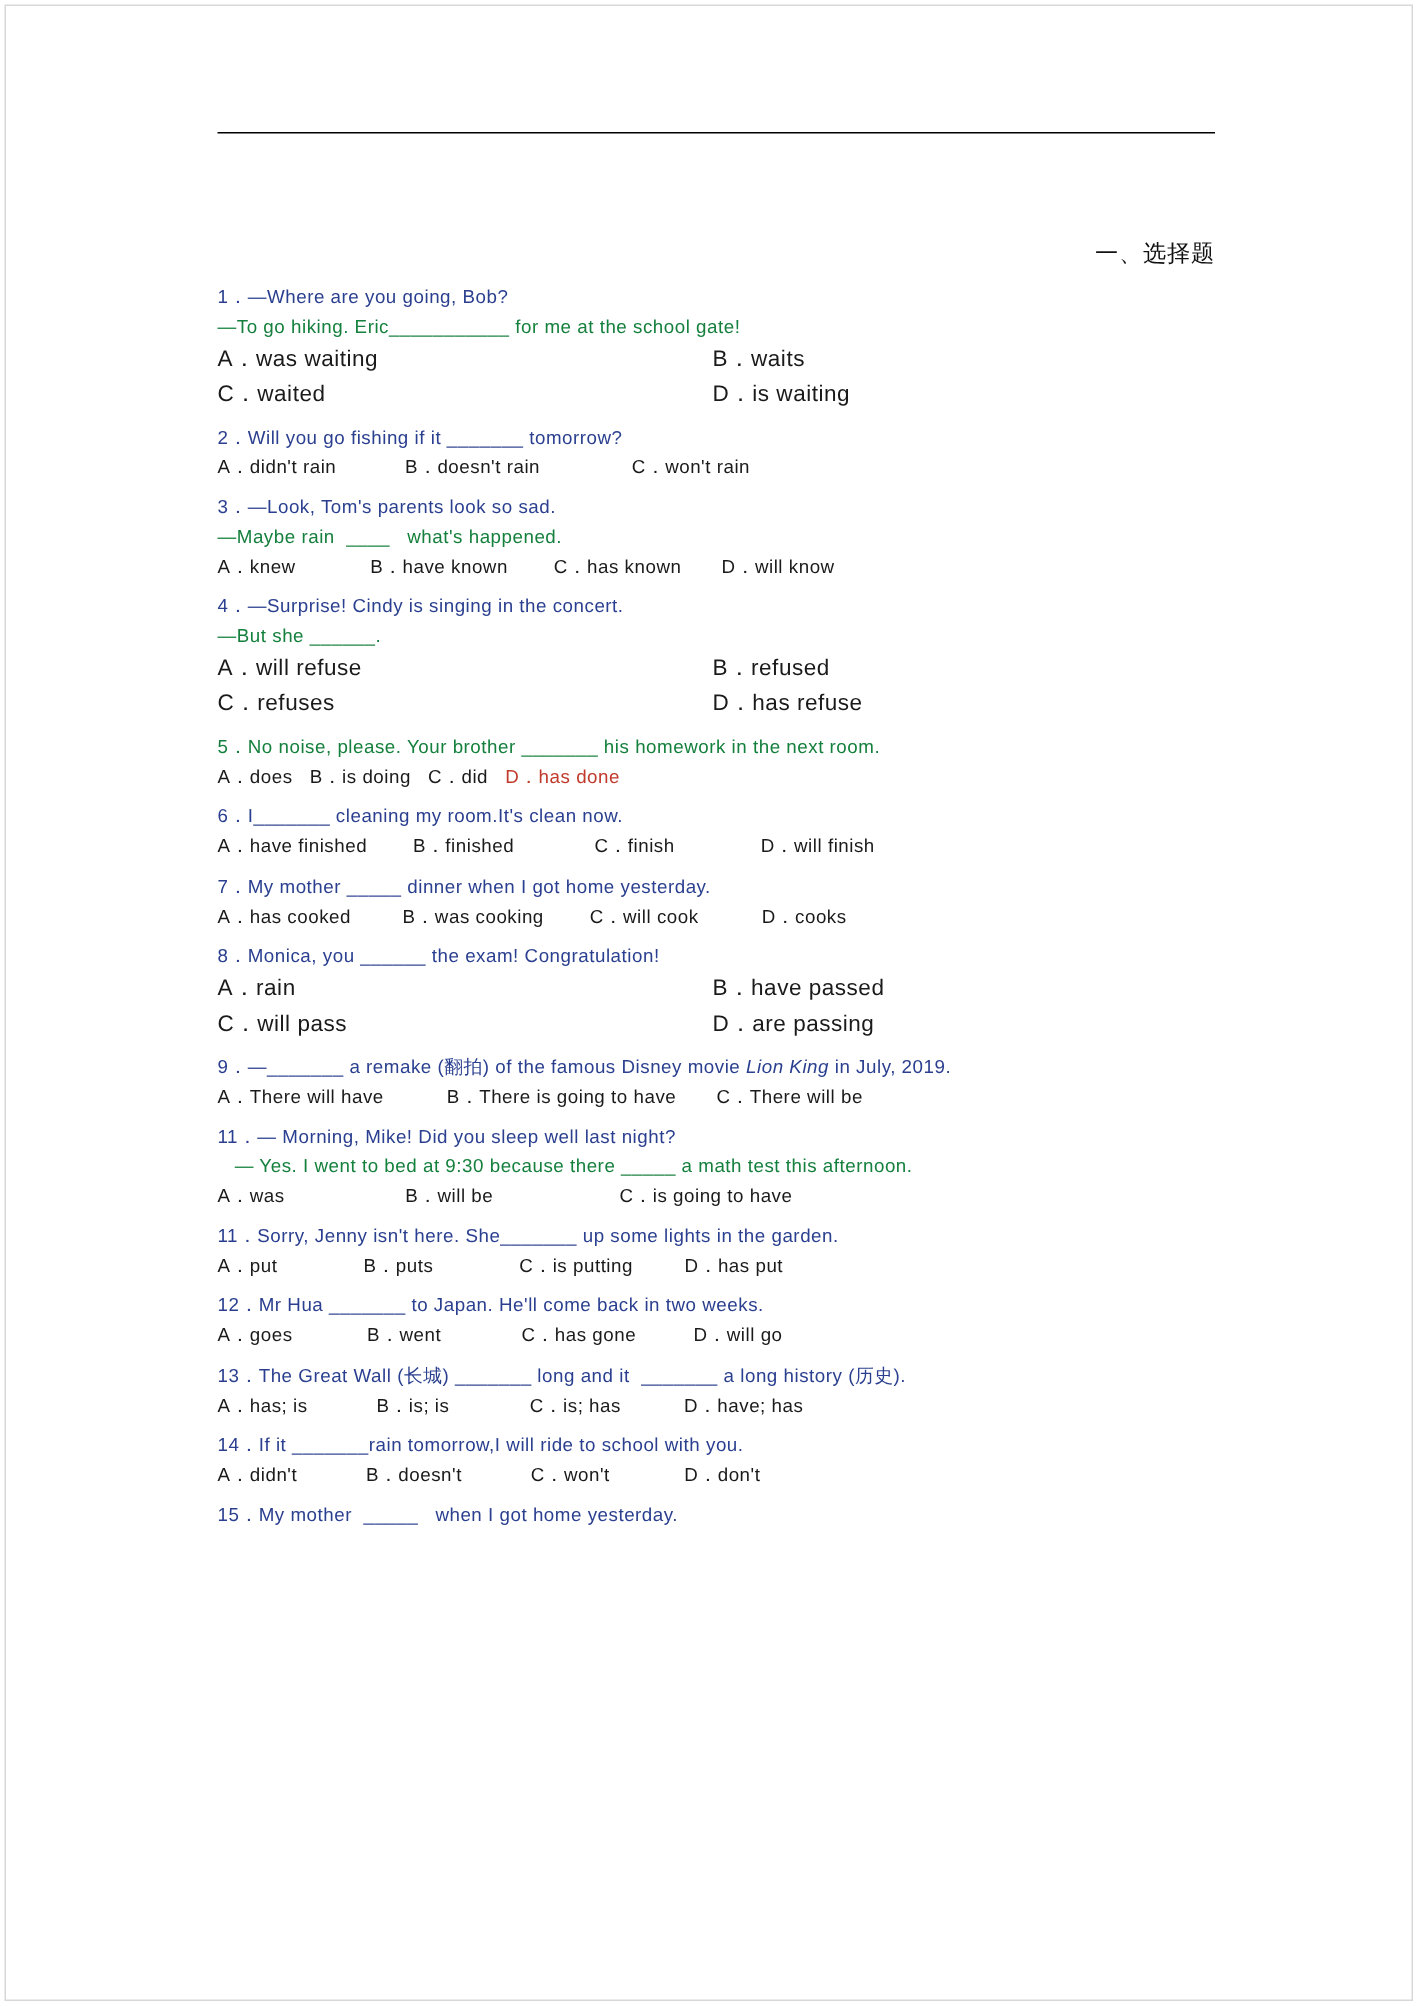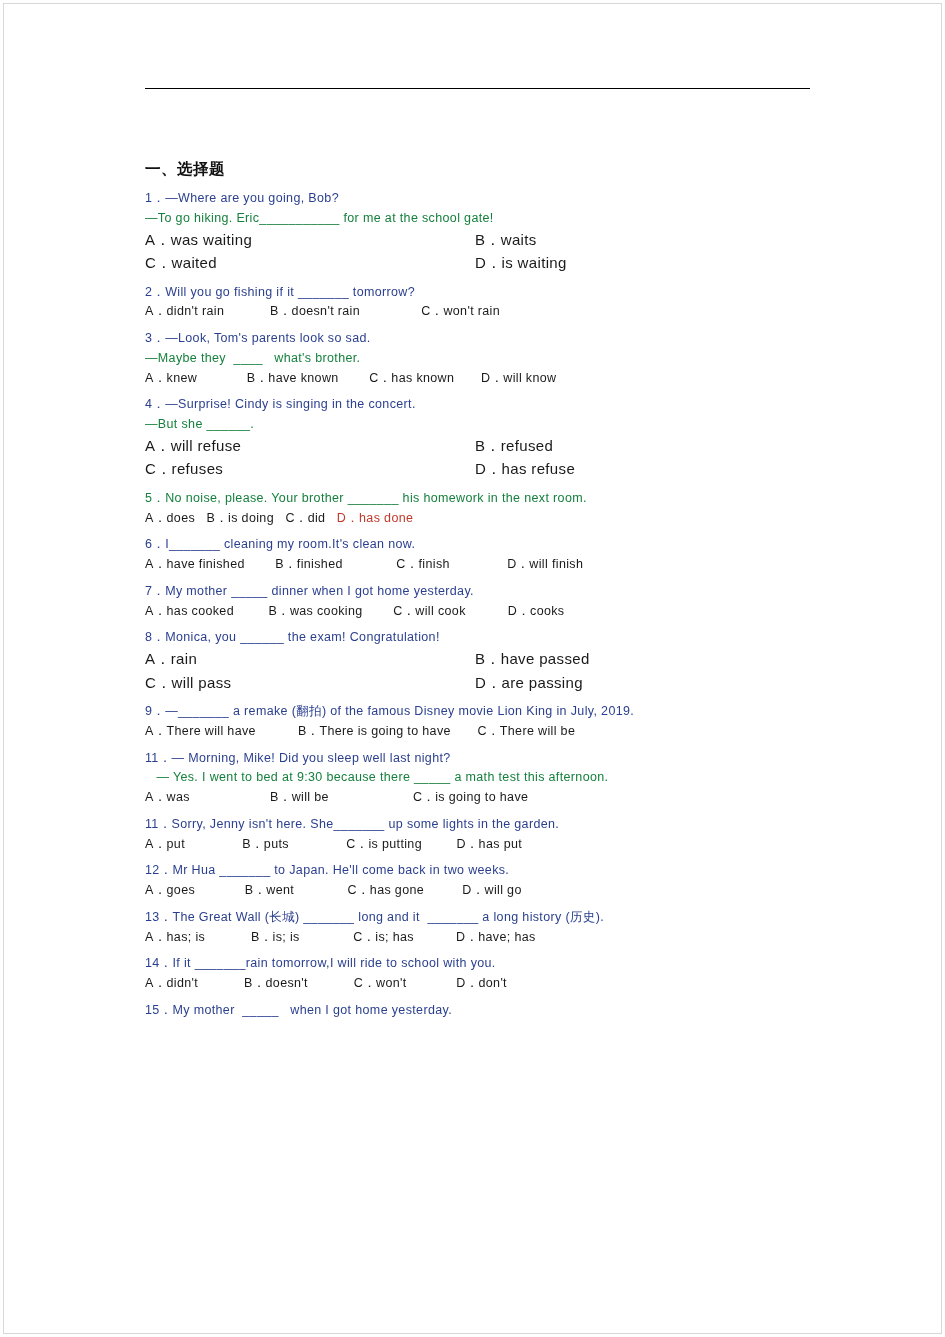--- a/index.html
+++ b/index.html
@@ -33,24 +33,25 @@
     top: 88px;
     width: 665px;
   }
   .top-rule {
     border-top: 1.4px solid #000000;
     width: 665px;
     margin: 0 0 70px 0;
   }
   .section-title {
     font-size: 15.5px;
-    font-weight: bold;
+    font-weight: normal;
     color: #111111;
     margin: 0 0 9px 0;
     letter-spacing: 0.5px;
+    text-align: right;
   }
   .q {
     font-size: 12.5px;
     color: #15803d;
     line-height: 1.5;
     margin: 0 0 1px 0;
     white-space: pre-wrap;
     letter-spacing: 0.35px;
   }
   .q.blue {
@@ -67,21 +68,21 @@
   .opt-red { color: #c0392b; }
   .row-grid2 {
     display: flex;
     font-size: 15px;
     color: #1a1a1a;
     line-height: 1.5;
     letter-spacing: 0.35px;
     margin: 0 0 1px 0;
   }
   .row-grid2 > span:first-child { width: 330px; flex: 0 0 330px; }
-  .ital { }
+  .ital { font-style: italic; }
   .block { margin-bottom: 8px; }
 </style>
 </head>
 <body>
 
 <div class="page">
   <div class="page-border"></div>
   <div class="content">
     <div class="top-rule"></div>
 
@@ -100,21 +101,21 @@
       </div>
     </div>
 
     <div class="block">
       <div class="q blue">2．Will you go fishing if it _______ tomorrow?</div>
       <div class="opts">A．didn't rain            B．doesn't rain                C．won't rain</div>
     </div>
 
     <div class="block">
       <div class="q blue">3．—Look, Tom's parents look so sad.</div>
-      <div class="q">—Maybe they  ____   what's brother.</div>
+      <div class="q">—Maybe rain  ____   what's happened.</div>
       <div class="opts">A．knew             B．have known        C．has known       D．will know</div>
     </div>
 
     <div class="block">
       <div class="q blue">4．—Surprise! Cindy is singing in the concert.</div>
       <div class="q">—But she ______.</div>
       <div class="row-grid2">
         <span>A．will refuse</span>
         <span>B．refused</span>
       </div>

